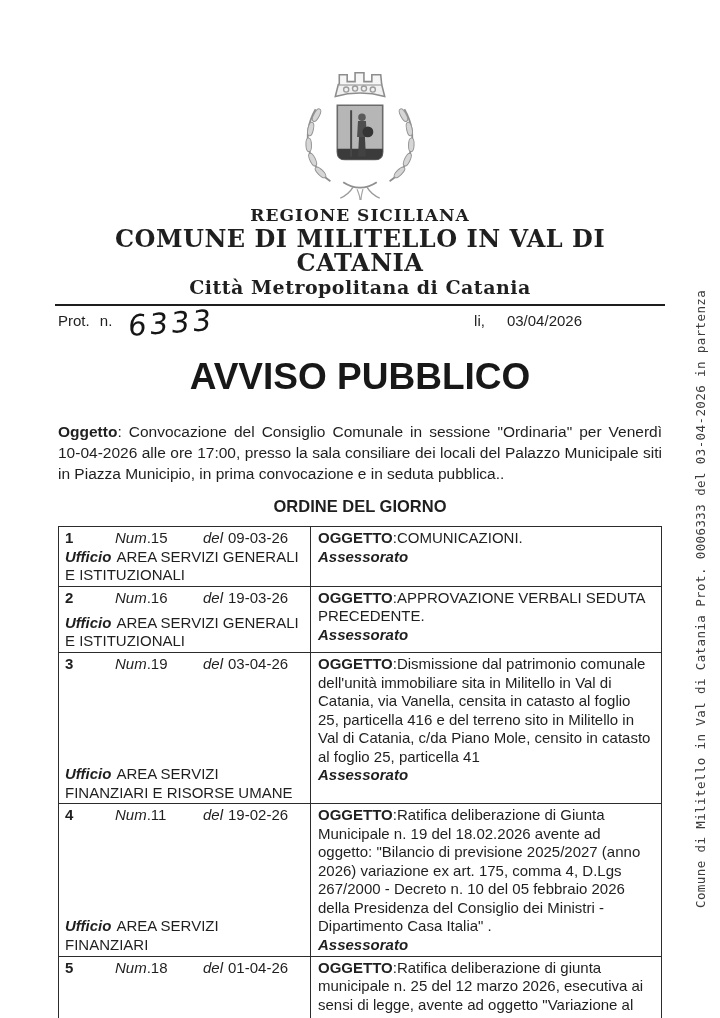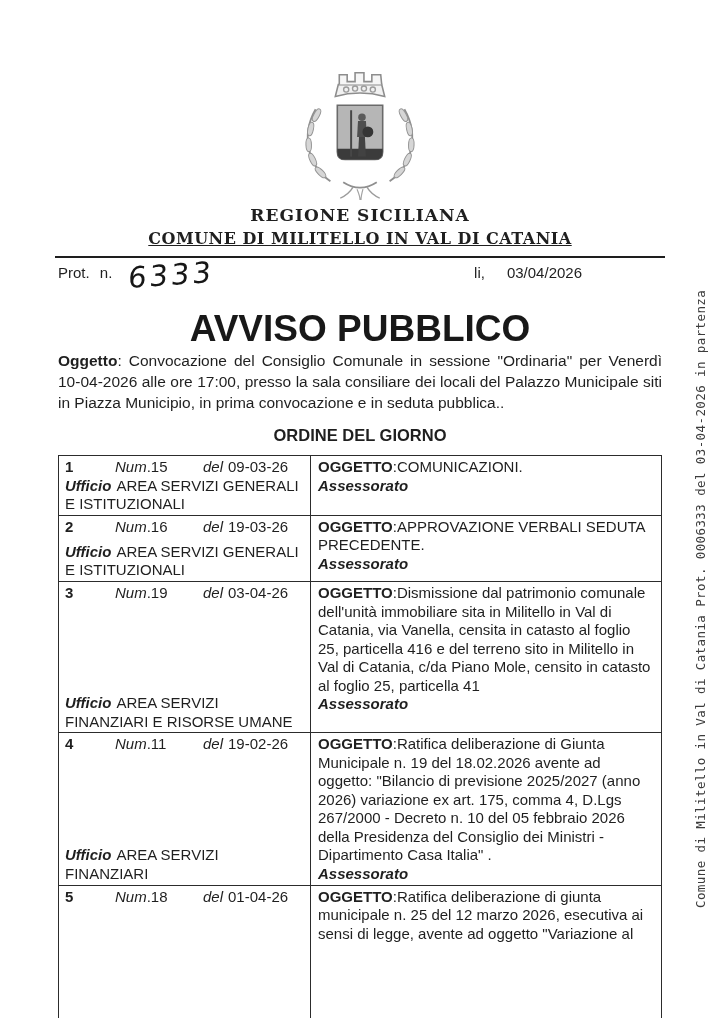--- a/index.html
+++ b/index.html
@@ -9,41 +9,41 @@
   }
   .page{position:relative;width:720px;height:1018px;overflow:hidden;background:#fff;}
   .content{padding:0 58px;}
 
   
   .crest{width:150px;height:148px;margin:54px auto 2px;display:block;}
 
   
   .hdr{text-align:center;font-family:"DejaVu Serif","Liberation Serif",serif;font-weight:bold;}
   .hdr-line1{font-size:17px;line-height:23px;letter-spacing:1px;}
-  .hdr-line2{font-size:16px;line-height:24px;letter-spacing:0.5px;text-decoration:underline;}
+  .hdr-line2{font-size:24px;line-height:24px;letter-spacing:0.5px;}
   .hdr-line3{font-size:19px;line-height:24px;letter-spacing:0.5px;}
 
   .rule{height:2px;background:#1e1e1e;margin:5px -3px 0;}
 
   
   .prot-row{display:flex;justify-content:space-between;align-items:flex-start;margin-top:3px;height:30px;font-size:15px;}
   .prot-left{display:flex;align-items:flex-start;}
   .prot-label{padding-top:3px;word-spacing:6px;}
   .hand-number{
     font-family:"DejaVu Sans",sans-serif;font-size:29px;line-height:29px;
     margin-left:16px;letter-spacing:3px;transform:rotate(-4deg) skewX(-8deg);
     display:inline-block;color:#161616;
   }
   .prot-right{display:flex;gap:22px;padding-right:80px;padding-top:3px;justify-content:space-between;}
 
   
   .doc-title{text-align:center;font-size:37px;font-weight:bold;letter-spacing:0px;margin-top:17px;line-height:42px;color:#181818;}
 
   
-  .subject{font-size:15.5px;line-height:21px;text-align:justify;}
+  .subject{margin-top:23px;font-size:15.5px;line-height:21px;text-align:justify;}
   .subject .b{font-weight:bold;}
 
   .agenda-heading{text-align:center;font-weight:bold;font-size:16.5px;margin-top:12px;line-height:20px;}
 
   
   .agenda{margin-top:12px;}
   .agenda-row{display:flex;border:1.8px solid #2c2c2c;margin-top:-1.8px;font-size:15px;line-height:18.5px;background:#fff;}
   .r1{min-height:51px;}
   .r2{min-height:66px;}
   .r3{min-height:151px;}
@@ -110,20 +110,21 @@
       <ellipse cx="115" cy="120" rx="7" ry="2.8" fill="#d6d6d6" stroke="#949494" transform="rotate(135 115 120)"></ellipse>
 
       <path d="M58 130 Q75 141 92 130" fill="none" stroke="#8f8f8f" stroke-width="1.8"></path>
       <path d="M68 135 Q63 143 55 146 M82 135 Q87 143 95 146" fill="none" stroke="#9b9b9b" stroke-width="1.4"></path>
       <path d="M72 137 Q75 144 75 148 M78 137 Q76 144 76 148" fill="none" stroke="#a3a3a3" stroke-width="1.2"></path>
     </svg>
 
     <div class="hdr">
       <div class="hdr-line1">REGIONE SICILIANA</div>
       <div class="hdr-line2">COMUNE DI MILITELLO IN VAL DI CATANIA</div>
+      <div class="hdr-line3">Città Metropolitana di Catania</div>
     </div>
 
     <div class="rule"></div>
 
     <div class="prot-row">
       <div class="prot-left">
         <span class="prot-label">Prot. n.</span>
         <span class="hand-number">6333</span>
       </div>
       <div class="prot-right">

